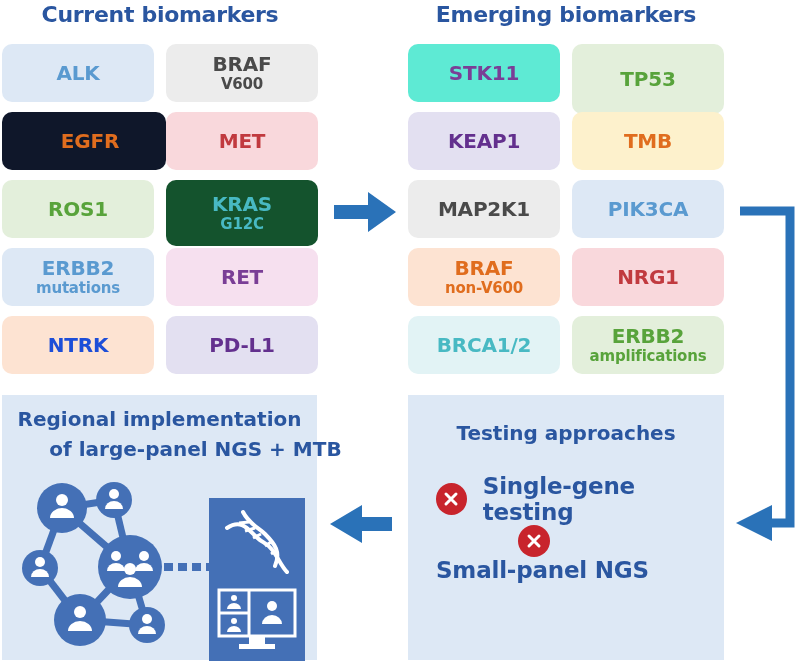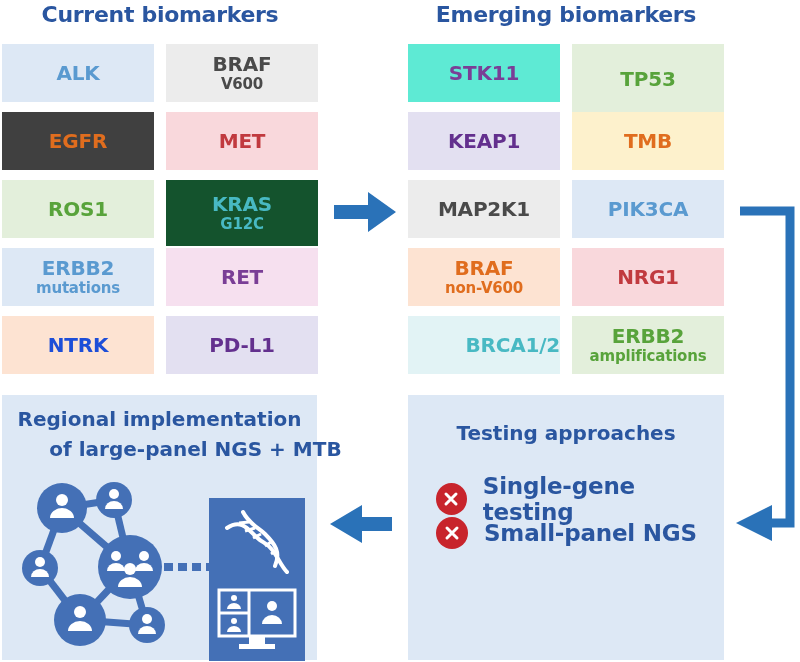--- a/index.html
+++ b/index.html
@@ -1,21 +1,21 @@
 <!DOCTYPE html>
 <html><head>
 <meta charset="utf-8">
 <style>
   html, body { margin: 0; padding: 0; background: #ffffff; }
   body { width: 800px; height: 662px; position: relative; overflow: hidden;
          font-family: "DejaVu Sans", "Liberation Sans", sans-serif; }
   .title { position: absolute; top: 2px; font-size: 22px; font-weight: bold; color: #2a56a0;
            text-align: center; letter-spacing: -0.3px; }
   .box { position: absolute; display: flex; flex-direction: column; align-items: center;
-         justify-content: center; font-weight: bold; text-align: center; line-height: 1; }
+         justify-content: center; font-weight: bold; text-align: center; line-height: 1; border-radius: 10px; }
   .box .main { font-size: 20px; letter-spacing: -0.2px; }
   .box .sub { font-size: 15px; margin-top: 3px; letter-spacing: -0.2px; }
   .panel { position: absolute; background: #dde8f5; }
   .panel-title { position: absolute; font-weight: bold; color: #2a56a0; text-align: center; }
   .approach { position: absolute; left: 28px; display: flex; align-items: center; }
   .approach .icon { width: 32px; height: 32px; border-radius: 50%; display: flex;
                     align-items: center; justify-content: center; margin-right: 16px; }
   .approach .label { font-size: 23px; font-weight: bold; color: #2a56a0; letter-spacing: -0.2px; }
   svg { position: absolute; overflow: visible; }
 </style>
@@ -26,21 +26,21 @@
 <div class="title" style="left:408px;width:316px;">Emerging biomarkers</div>
 
 <div id="current-grid">
     <div class="box" style="left: 2px; top: 44px; width: 152px; height: 58px; background: rgb(221, 232, 245); color: rgb(90, 154, 208);">
       <span class="main">ALK</span>
     </div>
     <div class="box" style="left: 166px; top: 44px; width: 152px; height: 58px; background: rgb(236, 236, 236); color: rgb(74, 74, 74);">
       <span class="main">BRAF</span>
       <span class="sub">V600</span>
     </div>
-    <div class="box" style="left: 2px; top: 112px; width: 152px; height: 58px; background: #404040; color: rgb(224, 109, 30);">
+    <div class="box" style="left: 2px; top: 112px; width: 152px; height: 58px; background: #0f172a; color: rgb(224, 109, 30); padding-left: 12px;">
       <span class="main">EGFR</span>
     </div>
     <div class="box" style="left: 166px; top: 112px; width: 152px; height: 58px; background: rgb(249, 216, 220); color: rgb(193, 58, 63);">
       <span class="main">MET</span>
     </div>
     <div class="box" style="left: 2px; top: 180px; width: 152px; height: 58px; background: rgb(227, 239, 219); color: rgb(88, 163, 59);">
       <span class="main">ROS1</span>
     </div>
     <div class="box" style="left: 166px; top: 180px; width: 152px; height: 66px; background: #14532d; color: rgb(72, 185, 195);">
       <span class="main">KRAS</span>
@@ -80,21 +80,21 @@
     <div class="box" style="left: 572px; top: 180px; width: 152px; height: 58px; background: rgb(221, 232, 245); color: rgb(90, 154, 208);">
       <span class="main">PIK3CA</span>
     </div>
     <div class="box" style="left: 408px; top: 248px; width: 152px; height: 58px; background: rgb(253, 227, 210); color: rgb(224, 109, 30);">
       <span class="main">BRAF</span>
       <span class="sub">non-V600</span>
     </div>
     <div class="box" style="left: 572px; top: 248px; width: 152px; height: 58px; background: rgb(249, 216, 220); color: rgb(193, 58, 63);">
       <span class="main">NRG1</span>
     </div>
-    <div class="box" style="left: 408px; top: 316px; width: 152px; height: 58px; background: rgb(226, 243, 245); color: rgb(72, 185, 195); align-items: flex-end;">
+    <div class="box" style="left: 408px; top: 316px; width: 152px; height: 58px; background: rgb(226, 243, 245); color: rgb(72, 185, 195);">
       <span class="main">BRCA1/2</span>
     </div>
     <div class="box" style="left: 572px; top: 316px; width: 152px; height: 58px; background: rgb(227, 239, 219); color: rgb(88, 163, 59);">
       <span class="main">ERBB2</span>
       <span class="sub">amplifications</span>
     </div>
   </div>
 
 <svg style="left:334px;top:192px;" width="64" height="40">
   <polygon points="0,13 34,13 34,0 62,20 34,40 34,27 0,27" fill="#2a72b8"></polygon>
@@ -108,21 +108,21 @@
 <div class="panel" style="left:408px;top:395px;width:316px;height:265px;">
   <div class="panel-title" style="left:0;top:26px;width:316px;font-size:20px;">Testing approaches</div>
   <div class="approach" style="top:78px;">
     <div class="icon" style="background:#c8242c;">
       <svg style="position:static" width="14" height="14">
           <path d="M2,2 L12,12 M12,2 L2,12" stroke="#fff" stroke-width="3" stroke-linecap="round"></path>
         </svg>
     </div>
     <span class="label">Single-gene testing</span>
   </div>
-  <div class="approach" style="top:122px;">
+  <div class="approach" style="top:130px;flex-direction:column;">
     <div class="icon" style="background:#c8242c;">
       <svg style="position:static" width="14" height="14">
           <path d="M2,2 L12,12 M12,2 L2,12" stroke="#fff" stroke-width="3" stroke-linecap="round"></path>
         </svg>
     </div>
     <span class="label">Small-panel NGS</span>
   </div>
 </div>
 
 <svg style="left:330px;top:505px;" width="64" height="38">

